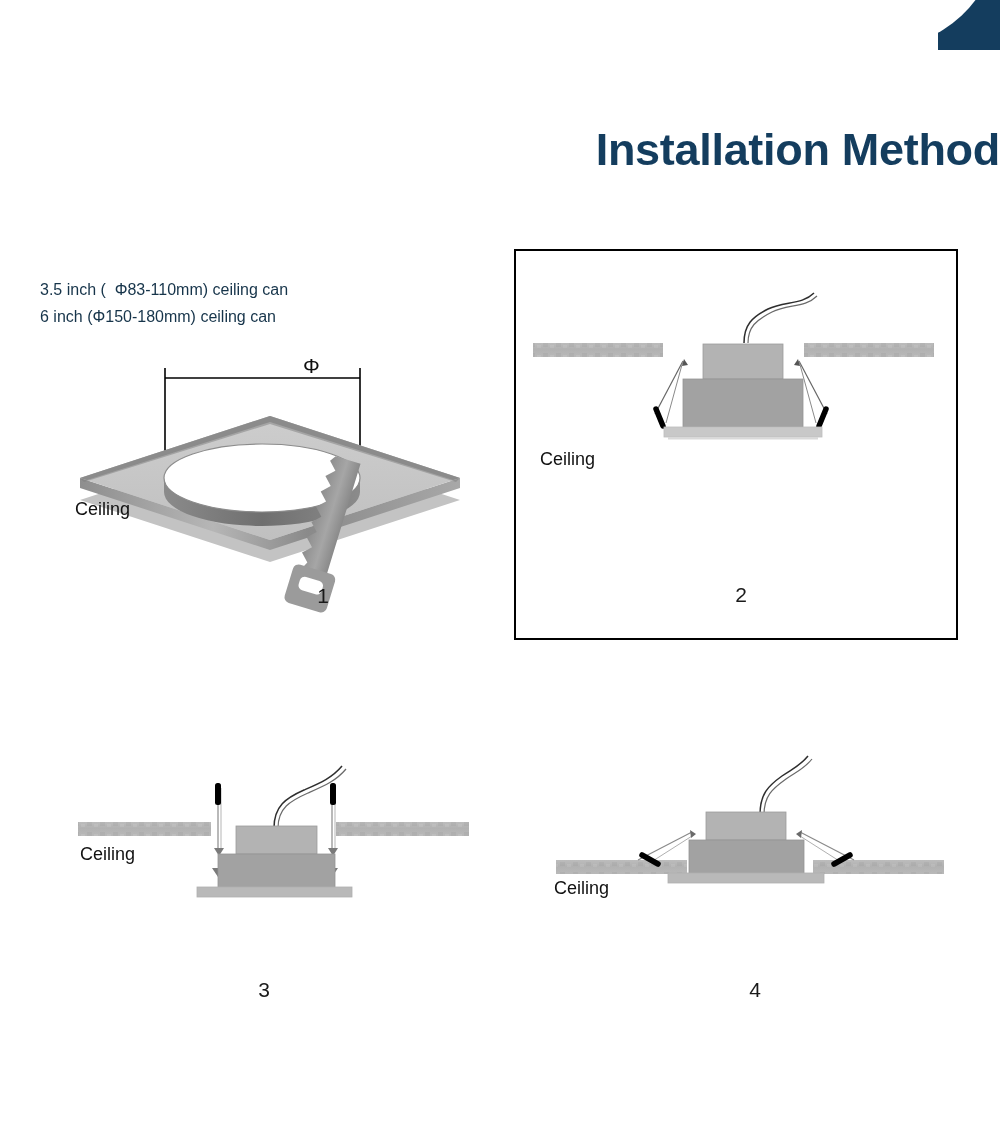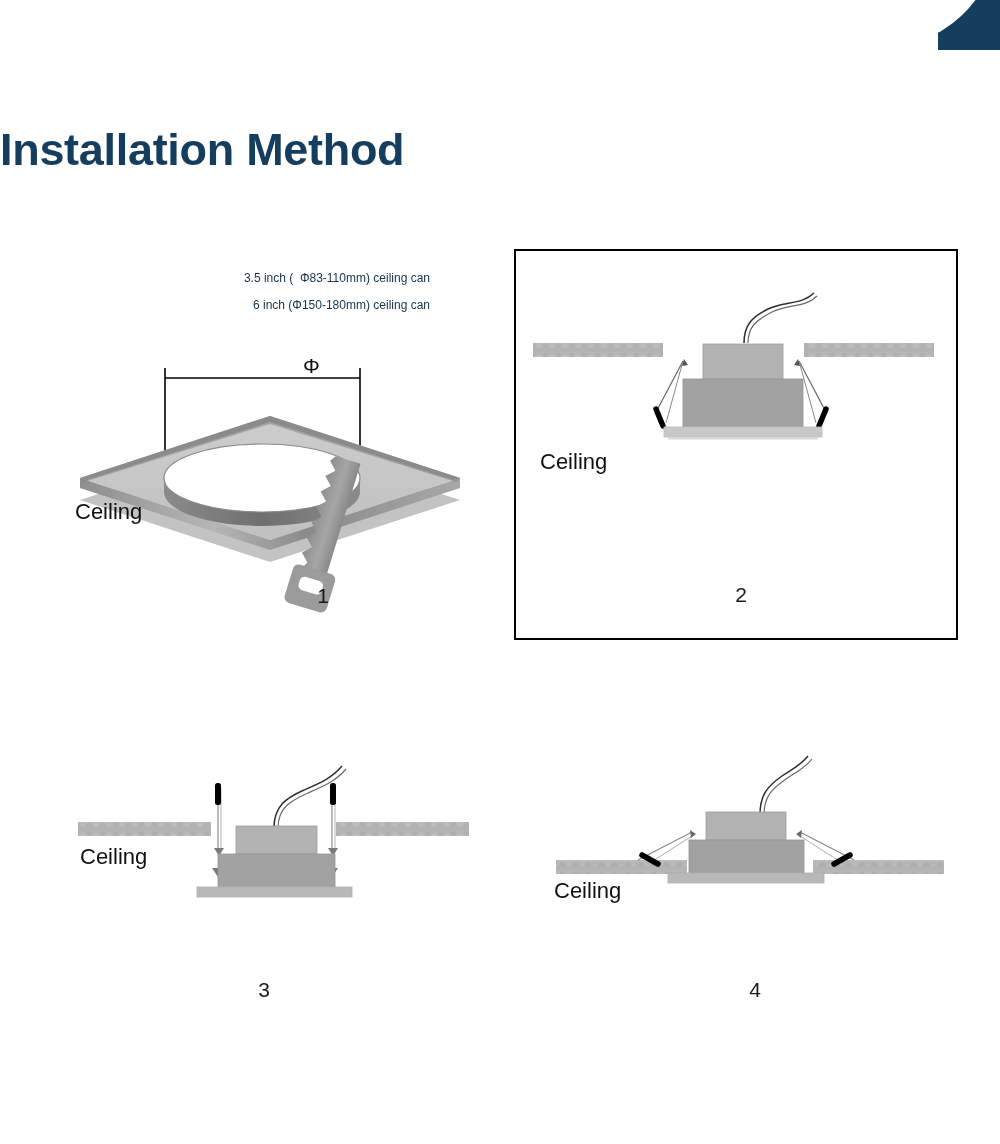--- a/index.html
+++ b/index.html
@@ -32,54 +32,54 @@
     left: -60px; top: -62px;
     width: 118px; height: 110px;
     background: #ffffff;
     border-bottom-right-radius: 118px 110px;
   }
 
   
   #page-title {
     position: absolute;
     top: 124px; left: 0; width: 1000px;
-    text-align: left;
+    text-align: right;
     font-size: 45px;
     font-weight: bold;
     letter-spacing: -0.3px;
     color: #143d5e;
     font-family: "Liberation Sans", "DejaVu Sans", sans-serif;
   }
 
   
   #spec-list {
     position: absolute;
-    top: 265px; left: 40px;
+    top: 276px; left: 40px;
     width: 390px;
-    text-align: right;
+    text-align: left;
     color: #16344a;
-    font-size: 12px;
+    font-size: 16px;
     line-height: 27px;
   }
   #spec-list div { white-space: pre; }
 
   
   .step { position: absolute; }
 
   .step-number {
     position: absolute;
     font-size: 21px;
     color: #1a1a1a;
     text-align: center;
     width: 40px;
   }
 
   .ceiling-label {
     position: absolute;
-    font-size: 22px;
+    font-size: 18px;
     color: #111111;
     white-space: nowrap;
   }
 
   
   #step2-panel {
     position: absolute;
     left: 514px; top: 249px;
     width: 444px; height: 391px;
     border: 2px solid #000000;

